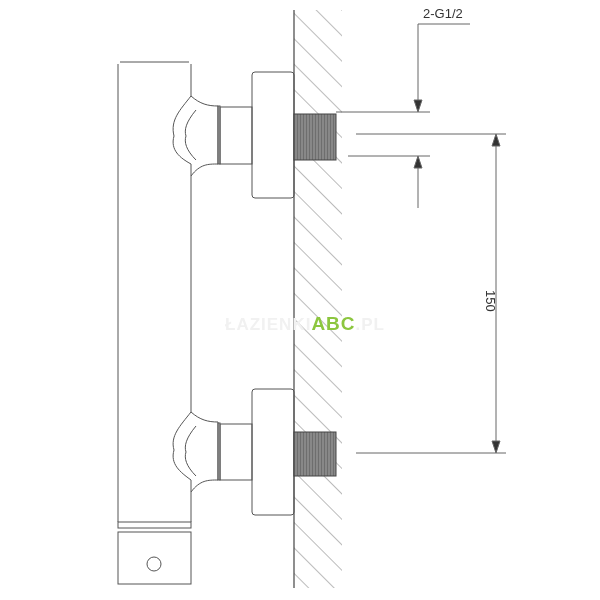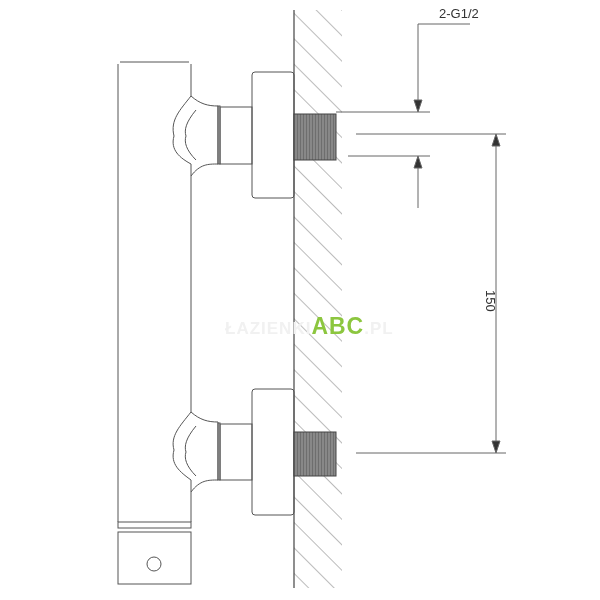--- a/index.html
+++ b/index.html
@@ -1,21 +1,21 @@
 <!DOCTYPE html>
 <html><head>
 <meta charset="utf-8">
 <style>
   html, body { margin: 0; padding: 0; background: #ffffff; }
   body { width: 600px; height: 600px; position: relative; overflow: hidden; font-family: "Liberation Sans", sans-serif; }
   svg { position: absolute; left: 0; top: 0; }
   .dim-label { position: absolute; font-size: 13px; color: #333; }
   .wm { position: absolute; left: 225px; top: 313px; font-size: 17px; letter-spacing: 1px; white-space: nowrap; }
   .wm .light { color: #f1f1f1; font-weight: bold; }
-  .wm .accent { font-weight: bold; font-size: 23px; margin-top: 40px; }
+  .wm .accent { font-weight: bold; font-size: 19px; margin-top: 40px; }
 </style>
 </head>
 <body>
 
 <svg width="600" height="600" viewBox="0 0 600 600">
   <defs>
     <pattern id="hatch" patternUnits="userSpaceOnUse" width="18" height="18" patternTransform="rotate(-45)">
       <line x1="0" y1="0" x2="0" y2="18" stroke="#777" stroke-width="1"></line>
     </pattern>
     <pattern id="thread" patternUnits="userSpaceOnUse" width="3" height="3">
@@ -69,18 +69,18 @@
 
   <g stroke="#666" stroke-width="1" fill="#333">
     <line x1="356" y1="134" x2="506" y2="134"></line>
     <line x1="356" y1="453" x2="506" y2="453"></line>
     <line x1="496" y1="146" x2="496" y2="441"></line>
     <polygon points="492,146 500,146 496,134"></polygon>
     <polygon points="492,441 500,441 496,453"></polygon>
   </g>
 </svg>
 
-<div class="dim-label" style="left:439px; top:6px;">2-G1/2</div>
+<div class="dim-label" style="left:423px; top:6px;">2-G1/2</div>
 <div class="dim-label" style="left:498px; top:290px; transform: rotate(90deg); transform-origin: left top;">150</div>
 
 <div class="wm">
   <span class="light">ŁAZIENKI</span><span class="accent" style="color:#8cc63f;">ABC</span><span class="light">.PL</span>
 </div>
 
 </body></html>

